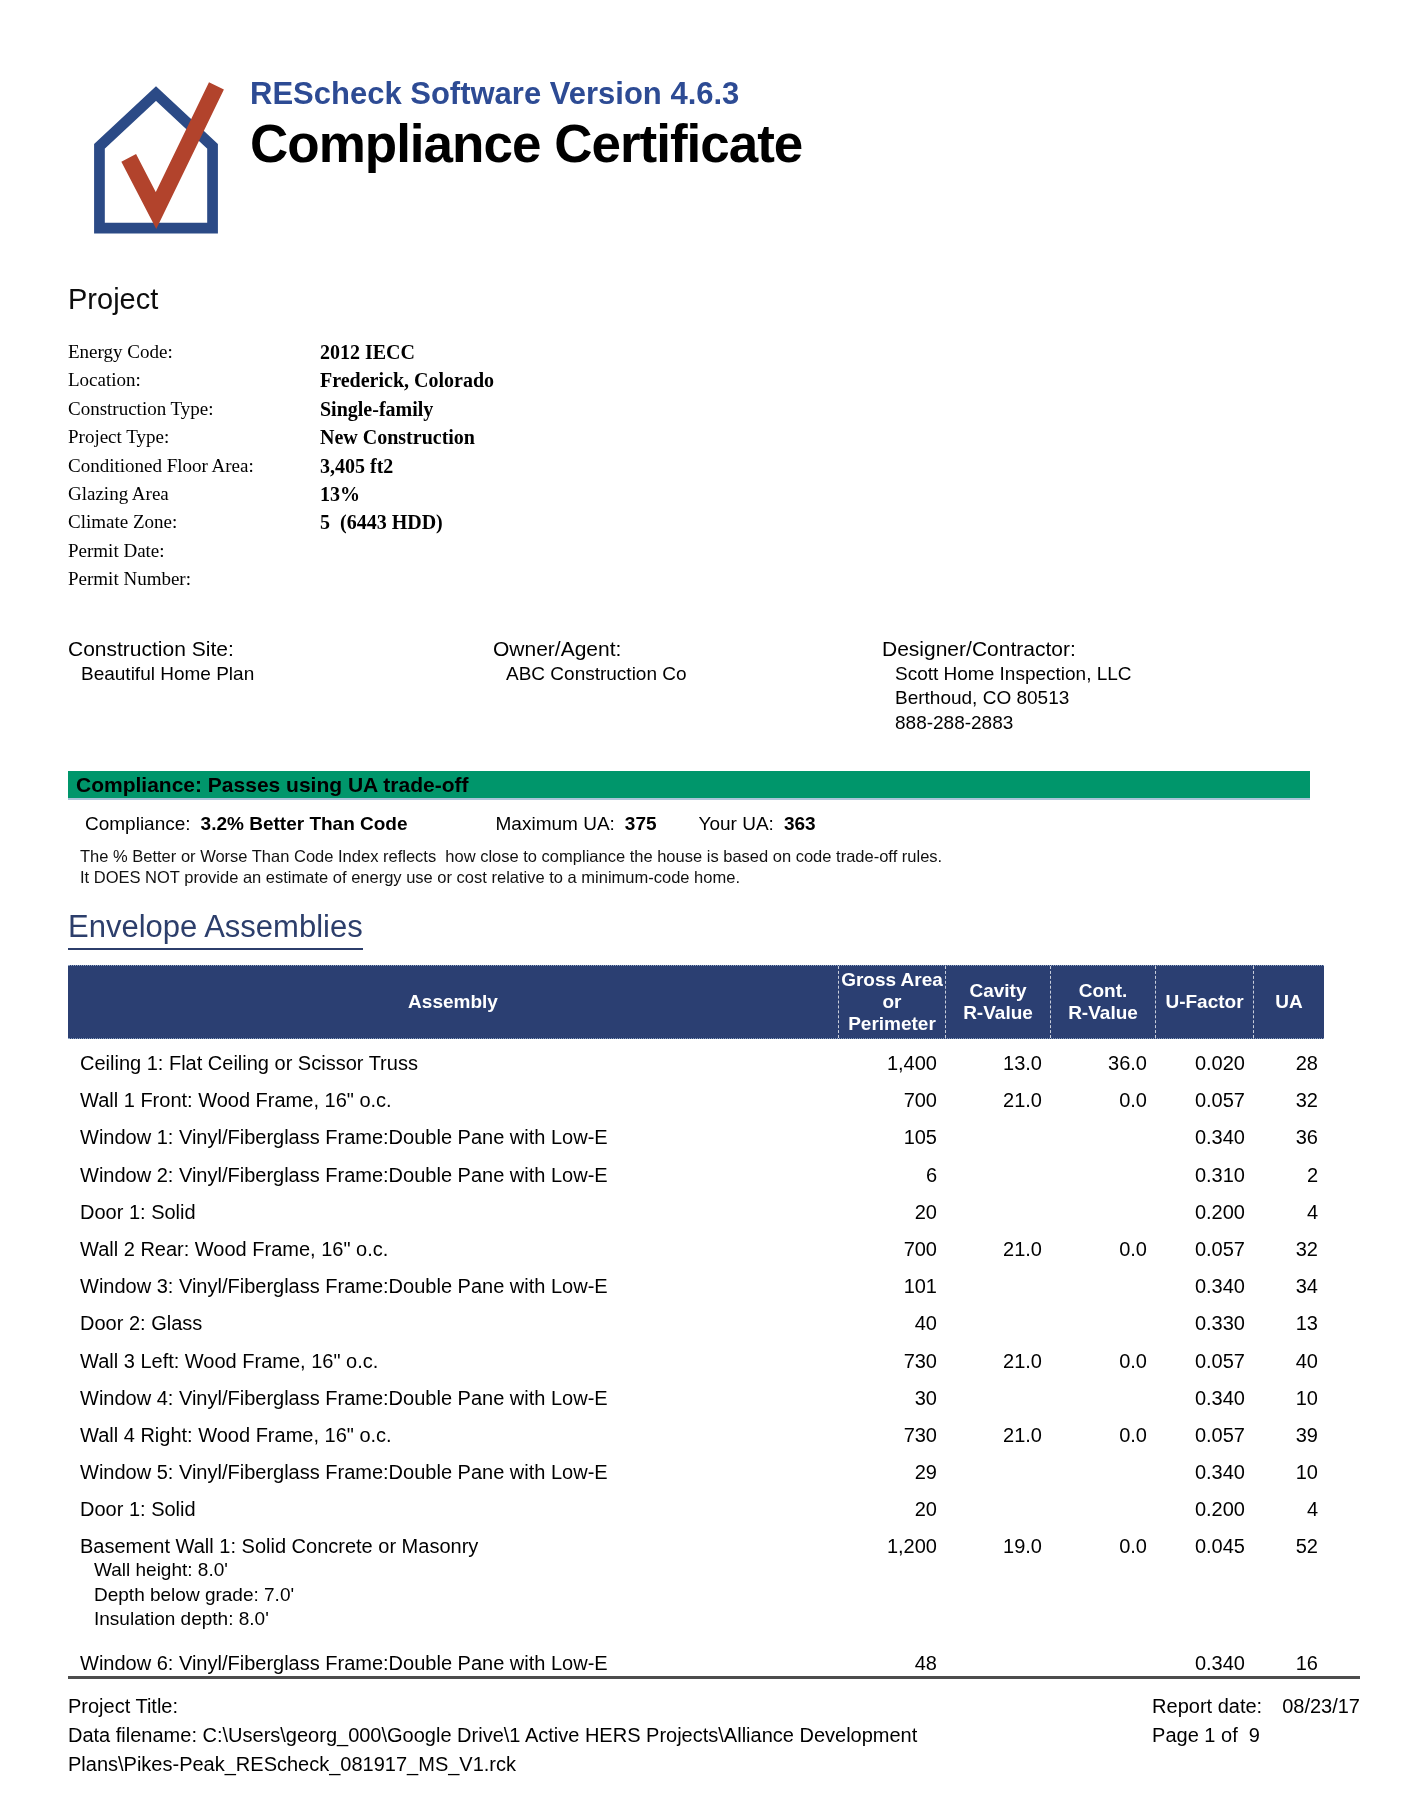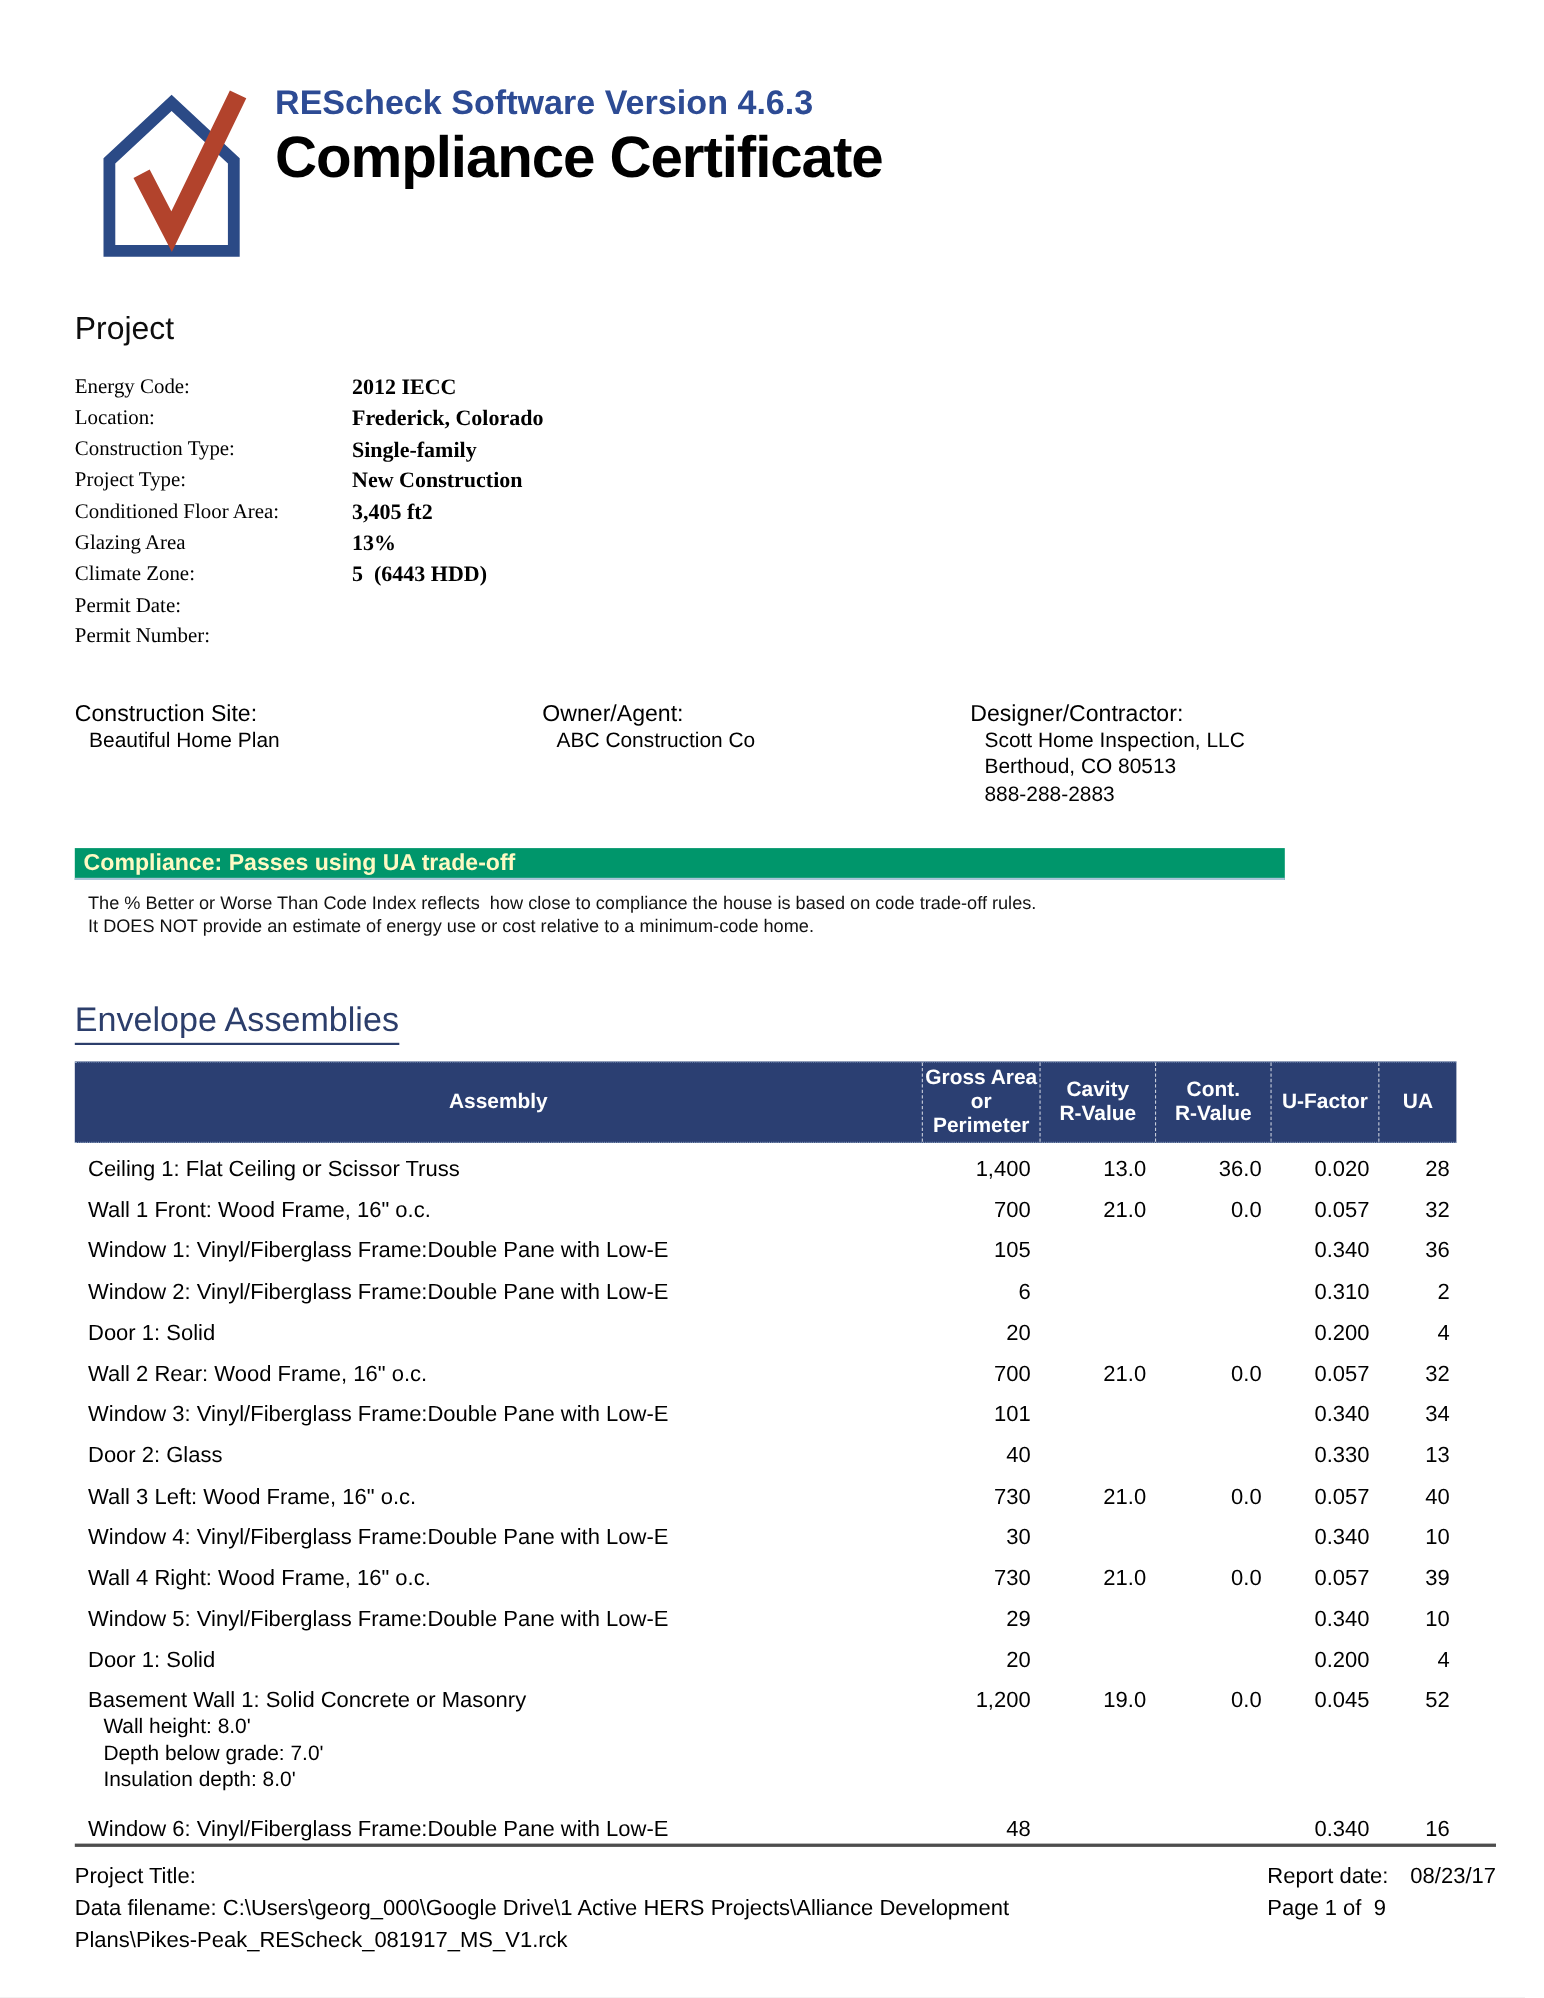--- a/index.html
+++ b/index.html
@@ -27,23 +27,23 @@
   .field-value{font-size:20px;font-weight:bold;white-space:pre;}
   .contacts{display:flex;margin-top:38px;}
   .contact-col1{width:425px;}
   .contact-col2{width:389px;}
   .contact-col3{flex:1;}
   .contact-heading{font-size:21px;line-height:27px;}
   .contact-line{font-size:19px;line-height:24.5px;padding-left:13px;}
   
   .sec-compliance{position:absolute;left:68px;top:771px;}
   .banner{
-    width:1100px;height:29px;background:var(--green,#00966b);
+    width:1242px;height:29px;background:var(--green,#00966b);
     border-bottom:2px solid #aac4d8;box-sizing:border-box;
-    color:#fef9c3;font-size:21px;font-weight:bold;line-height:27px;padding-left:8px;
+    color:#000000;font-size:21px;font-weight:bold;line-height:27px;padding-left:8px;
   }
   .stats{display:flex;margin-top:13px;padding-left:17px;align-items:baseline;}
   .stat .s-label{font-size:19px;}
   .stat .s-value{font-size:19px;font-weight:bold;margin-left:10px;}
   .stat:nth-child(2){margin-left:88px;}
   .stat:nth-child(3){margin-left:42px;}
   .notes{margin-top:11px;padding-left:12px;}
   .note-line{font-size:16.5px;line-height:21px;white-space:pre;color:#111;}
   
   .sec-assemblies{position:absolute;left:68px;top:908px;}
@@ -152,20 +152,25 @@
           <div class="contact-heading">Designer/Contractor:</div>
           <div class="contact-line">Scott Home Inspection, LLC</div>
           <div class="contact-line">Berthoud, CO 80513</div>
           <div class="contact-line">888-288-2883</div>
         </div>
       </div>
   </section>
 
   <section class="sec-compliance">
     <div class="banner">Compliance: Passes using UA trade-off</div>
+    <div class="stats" id="stats">
+        <div class="stat"><span class="s-label">Compliance:</span><span class="s-value">3.2% Better Than Code</span></div>
+        <div class="stat"><span class="s-label">Maximum UA:</span><span class="s-value">375</span></div>
+        <div class="stat"><span class="s-label">Your UA:</span><span class="s-value">363</span></div>
+      </div>
     <div class="notes" id="notes">
         <div class="note-line">The % Better or Worse Than Code Index reflects  how close to compliance the house is based on code trade-off rules.</div>
         <div class="note-line">It DOES NOT provide an estimate of energy use or cost relative to a minimum-code home.</div>
       </div>
   </section>
 
   <section class="sec-assemblies">
     <h2 class="h-assemblies">Envelope Assemblies</h2>
     <div class="table">
       <div class="thead" id="thead">

